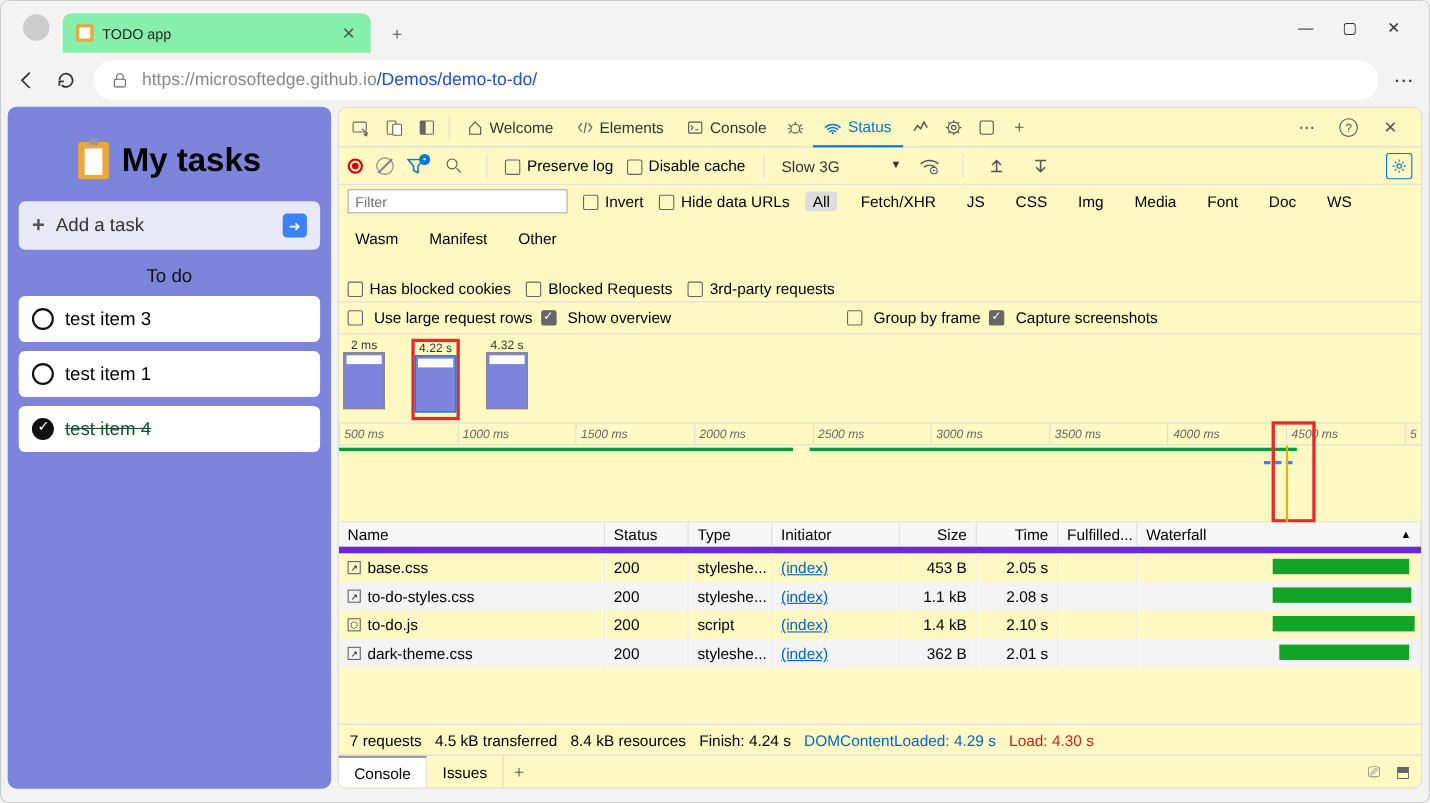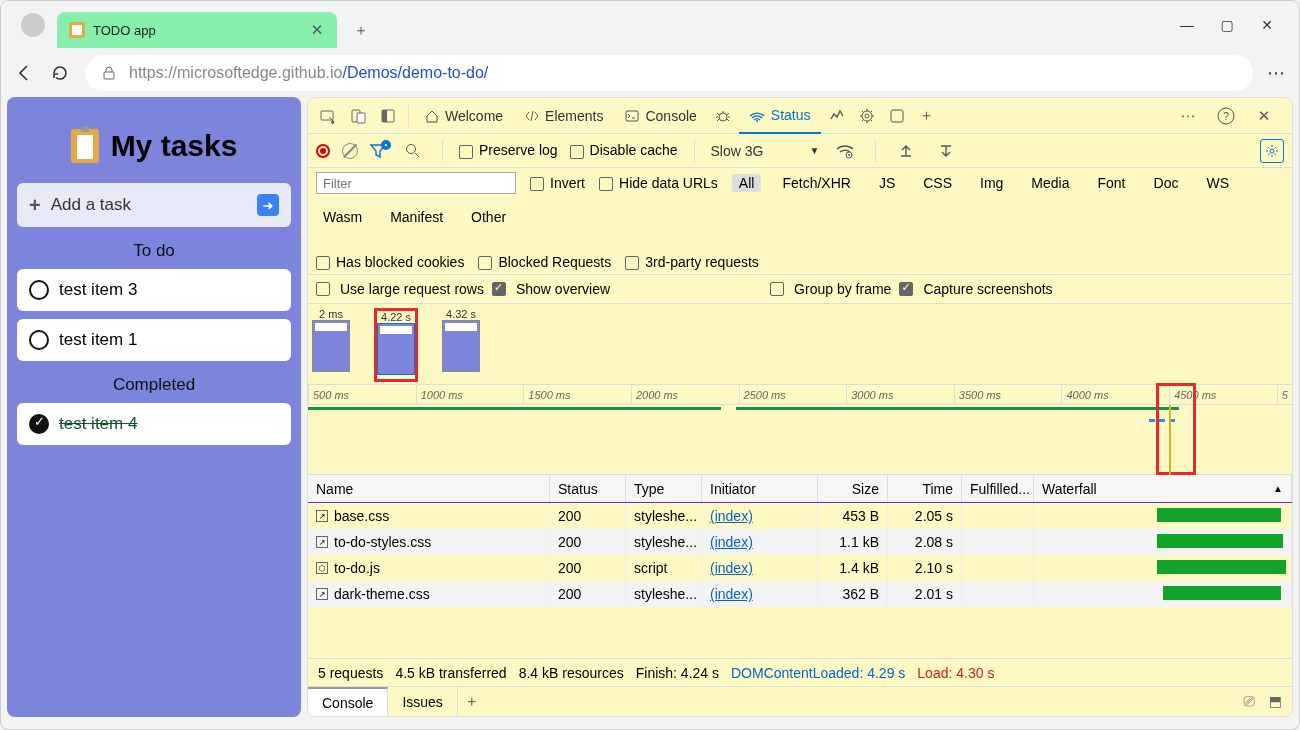--- a/index.html
+++ b/index.html
@@ -97,21 +97,21 @@
 .ov-ruler { height:20px; border-bottom:1px solid #ddd; display:flex; font-size:11px; color:#666; }
 .ov-tick { flex:1; border-left:1px solid #ddd; padding-left:4px; display:flex; align-items:center;font-style:italic; }
 .ov-body { position:relative; height:70px; }
 .green-line { position:absolute; top:2px; left:0; height:3px; background:#0b9b3e; }
 .ov-highlight { position:absolute; border:3px solid #e6292c; top:-22px; height:92px; }
 .ov-yellow { position:absolute; top:0; width:2px; height:70px; background:#e0b020; }
 .ov-blue-dash { position:absolute; top:14px; width:26px; border-top:3px dashed #3b82f6; }
 
 
 .req-table { flex:1; font-size:14px; position:relative; }
-.req-header { display:flex; border-bottom:1px solid #6d28d9; background:#f6f6f6; height:28px; }
+.req-header { display:flex; border-bottom:6px solid #6d28d9; background:#f6f6f6; height:28px; }
 .req-header > div { border-right:1px solid #ddd; padding:4px 8px; display:flex; align-items:center; }
 .col-name { width:242px; }
 .col-status { width:76px; }
 .col-type { width:76px; }
 .col-init { width:116px; }
 .col-size { width:70px; text-align:right; justify-content:flex-end; }
 .col-time { width:74px; text-align:right; justify-content:flex-end; }
 .col-ful { width:72px; }
 .col-wf { flex:1; position:relative; }
 .sort-arrow { margin-left:auto; font-size:10px; }
@@ -189,21 +189,20 @@
     </div>
     <div class="section-label">To do</div>
     <div class="task-item">
         <span class="circle"></span>
         <span>test item 3</span>
       </div>
     <div class="task-item">
         <span class="circle"></span>
         <span>test item 1</span>
       </div>
-    <div class="section-label">Completed</div>
     <div class="task-item">
         <span class="circle done"></span>
         <span class="strike">test item 4</span>
       </div>
   </div>
 
   <div class="devtools">
 
     <div class="dt-tabs">
       <div class="dt-ic">
@@ -496,21 +495,21 @@
         <div class="col-size">362 B</div>
         <div class="col-time">2.01 s</div>
         <div class="col-ful"></div>
         <div class="col-wf">
             <div class="wf-bar" style="left:50%;width:46%"></div>
           </div>
       </div>
     </div>
 
     <div class="summary">
-      <span>5 requests</span>
+      <span>7 requests</span>
       <span>4.5 kB transferred</span>
       <span>8.4 kB resources</span>
       <span>Finish: 4.24 s</span>
       <span class="dcl">DOMContentLoaded: 4.29 s</span>
       <span class="load">Load: 4.30 s</span>
     </div>
 
     <div class="drawer">
       <div class="drawer-tab active">Console</div>
       <div class="drawer-tab">Issues</div>

